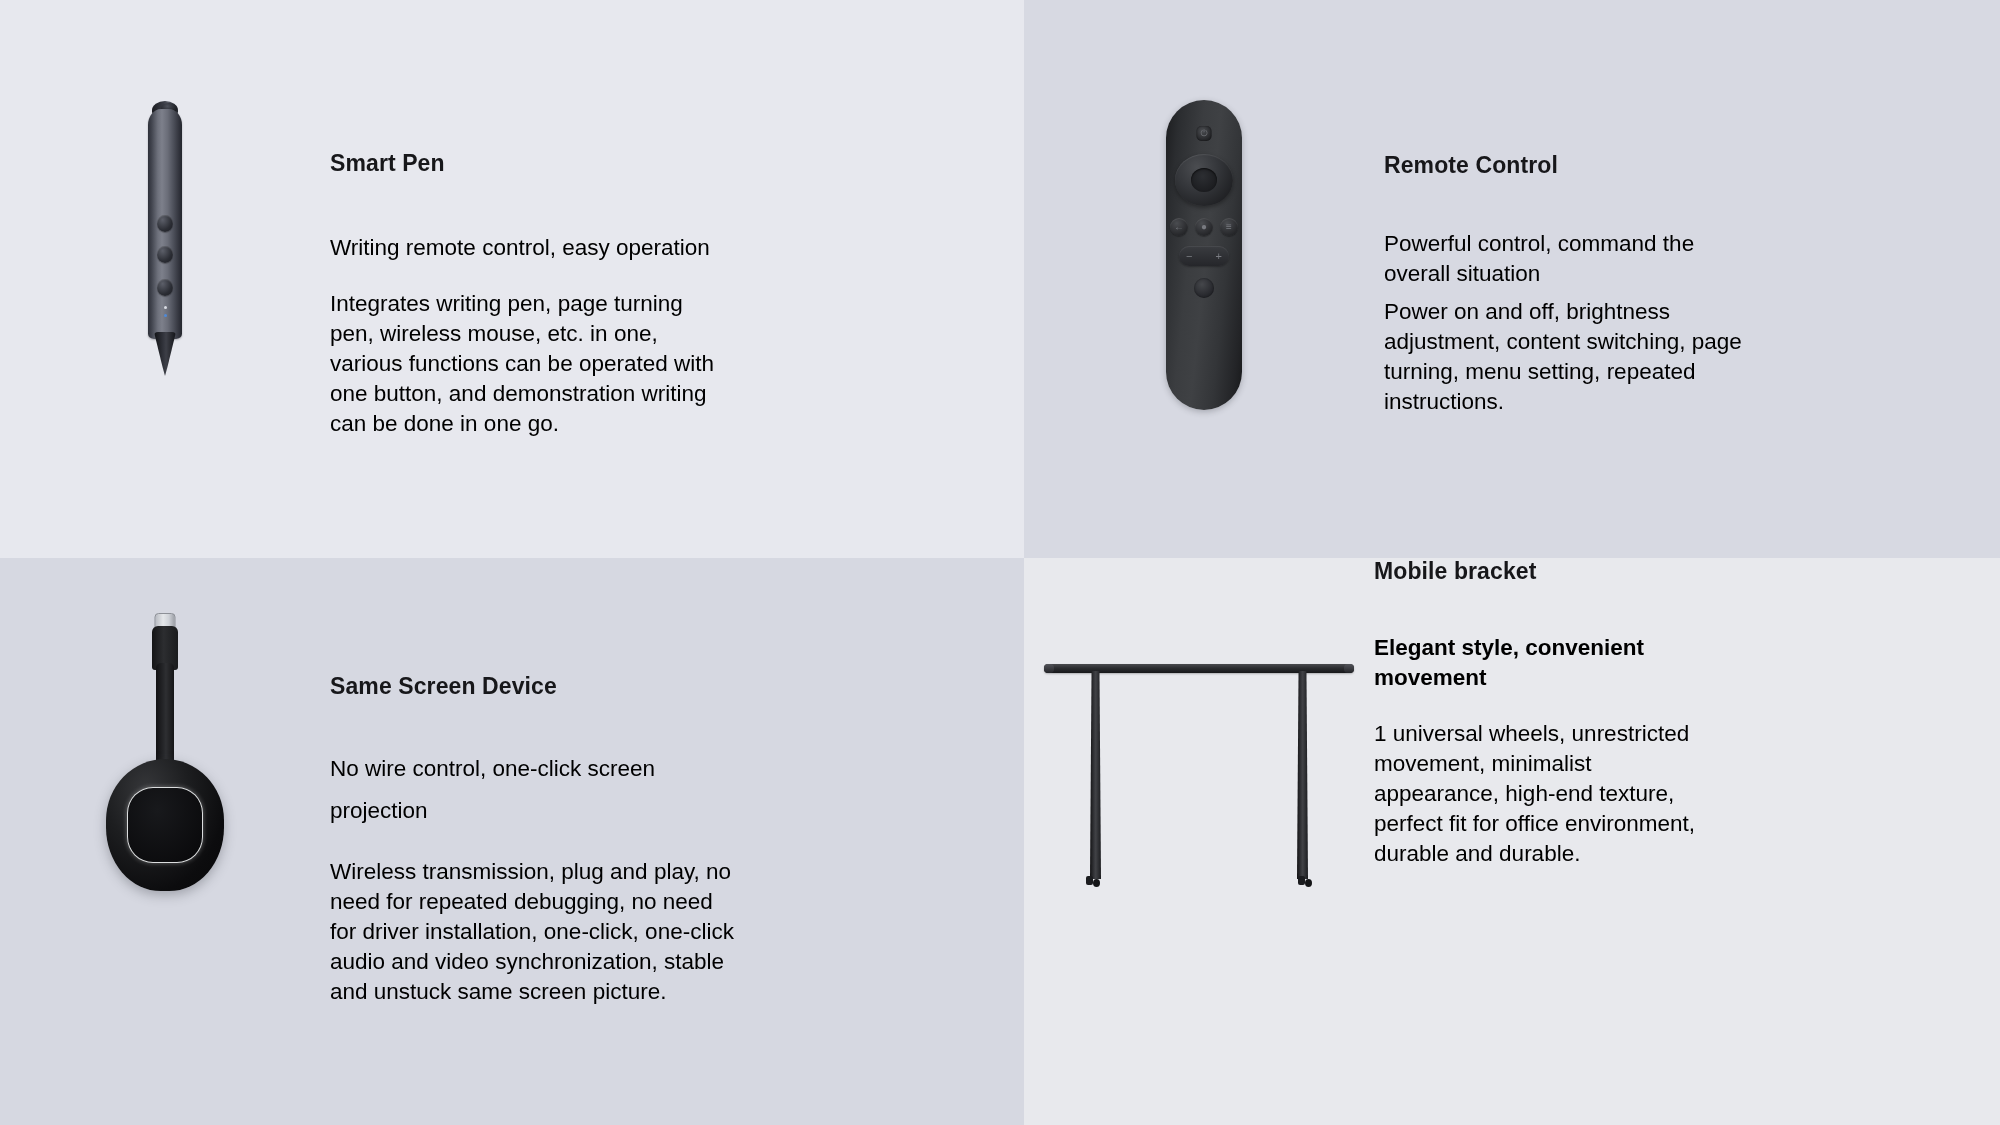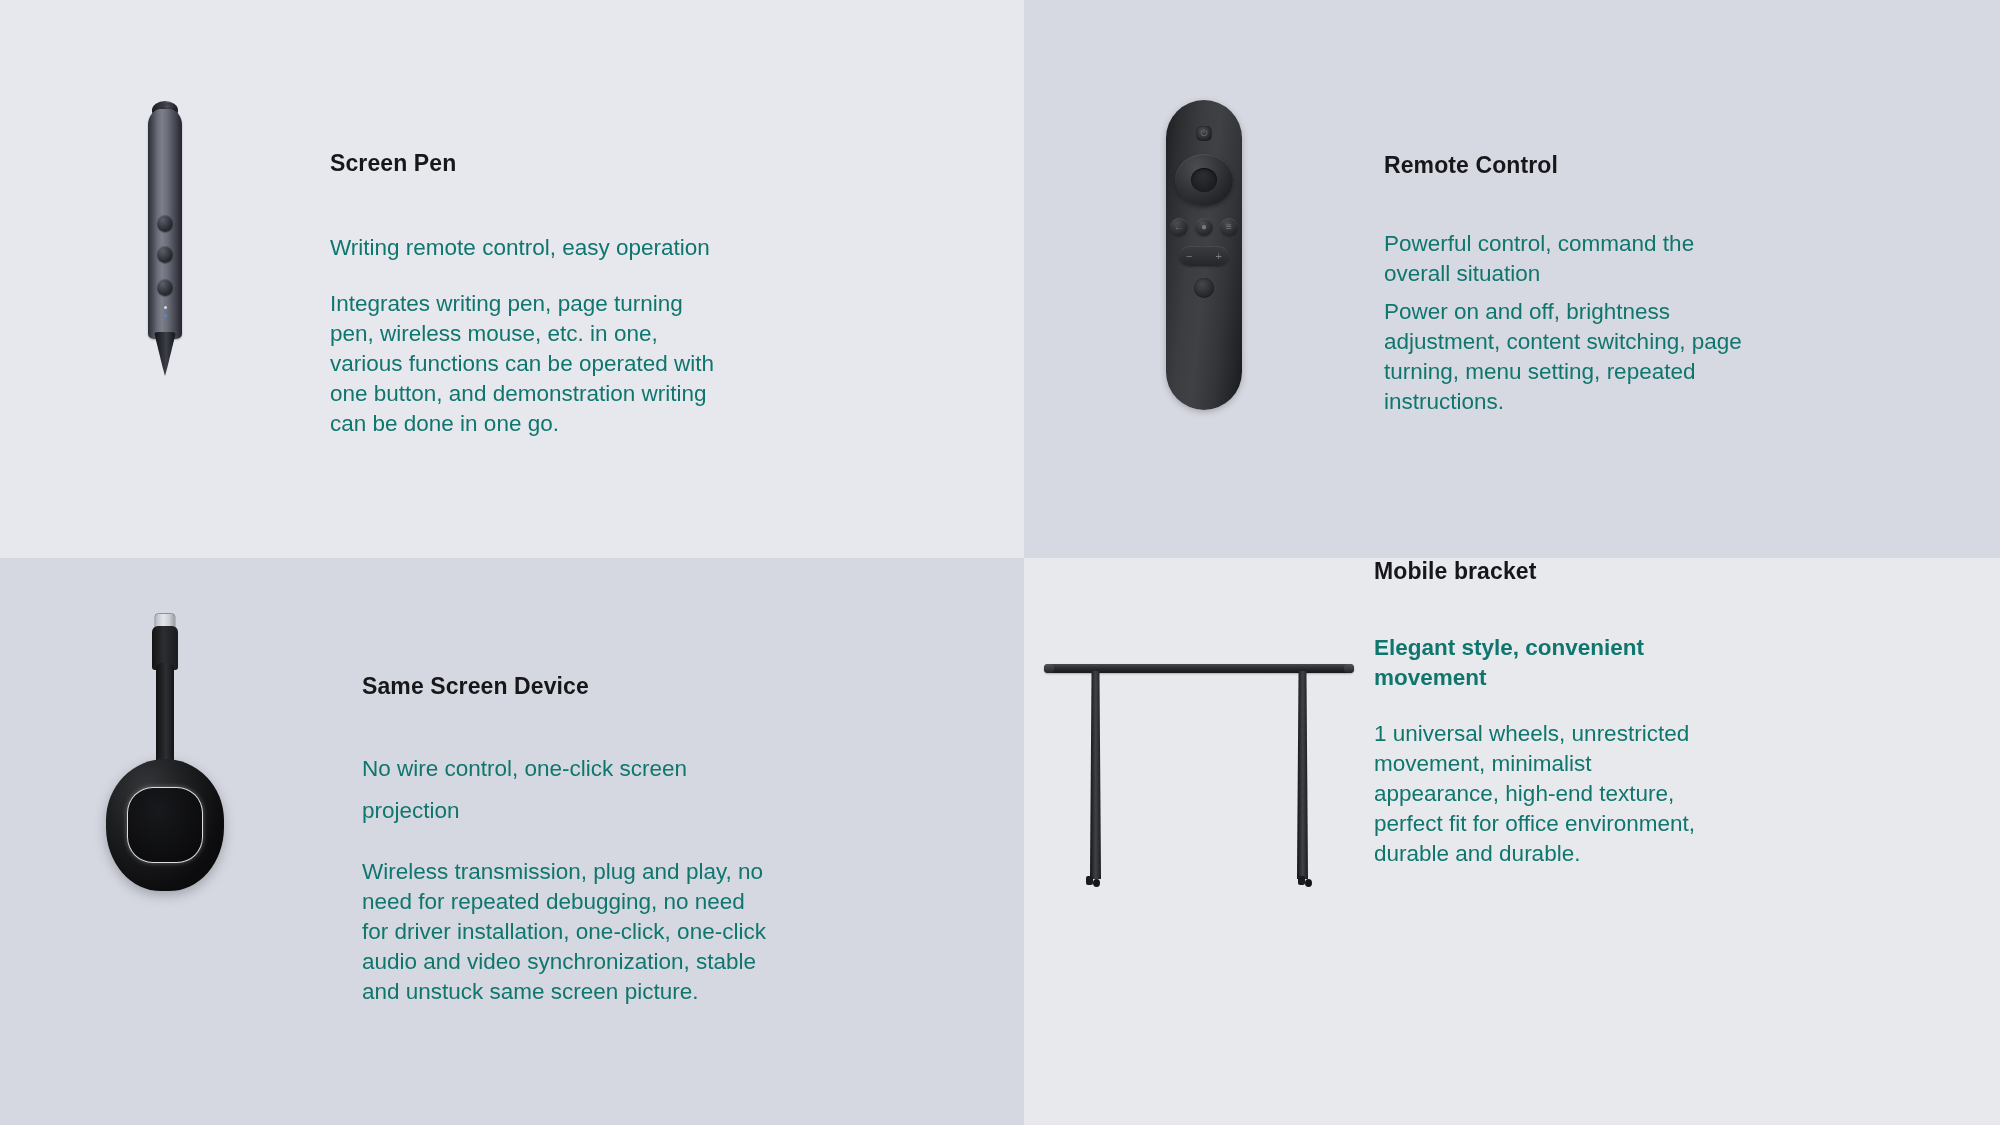--- a/index.html
+++ b/index.html
@@ -30,21 +30,21 @@
     grid-template-rows: 558px 567px;
   }
   .quad {
     position: relative;
     overflow: hidden;
     display: flex;
     align-items: flex-start;
   }
   .quad-tl { background: #e7e8ee; }
   .quad-tr { background: #d7d9e2; }
-  .quad-bl { background: #d6d8e1; gap: 32px; }
+  .quad-bl { background: #d6d8e1; }
   .quad-br { background: #e8e9ed; }
 
   
   .media {
     position: relative;
     flex: 0 0 auto;
     display: flex;
     align-items: flex-start;
     justify-content: center;
   }
@@ -54,21 +54,21 @@
   }
   .title {
     font-size: 23px;
     font-weight: bold;
     color: #17171a;
     letter-spacing: 0.1px;
     margin: 0;
   }
   .lede, .body {
     font-size: 22.5px;
-    color: #0f766e;
+    color: #000000;
     margin: 0;
     line-height: 1.33;
   }
   .lede { white-space: pre-line; }
   .body { white-space: pre-line; }
 
   
   .q1 .media { width: 330px; height: 558px; }
   .q1 .copy {
     padding-top: 150px;
@@ -387,21 +387,21 @@
           <div class="pen-barrel"></div>
           <div class="pen-btn b1"></div>
           <div class="pen-btn b2"></div>
           <div class="pen-btn b3"></div>
           <div class="pen-led l1"></div>
           <div class="pen-led l2"></div>
           <div class="pen-tip"></div>
         </div>
       </div>
       <div class="copy">
-        <h2 class="title">Screen Pen</h2>
+        <h2 class="title">Smart Pen</h2>
         <p class="lede">Writing remote control, easy operation</p>
         <p class="body">Integrates writing pen, page turning
 pen, wireless mouse, etc. in one,
 various functions can be operated with
 one button, and demonstration writing
 can be done in one go.</p>
       </div>
     </div>
 
     <div class="quad quad-tr q2">

